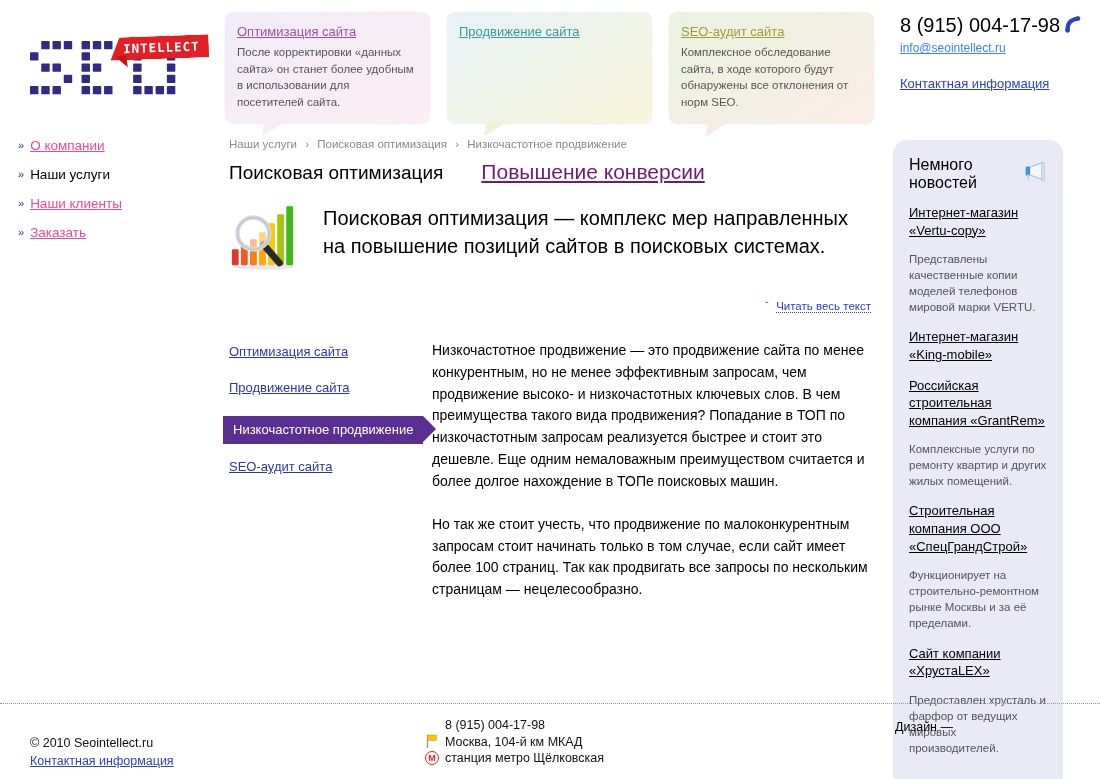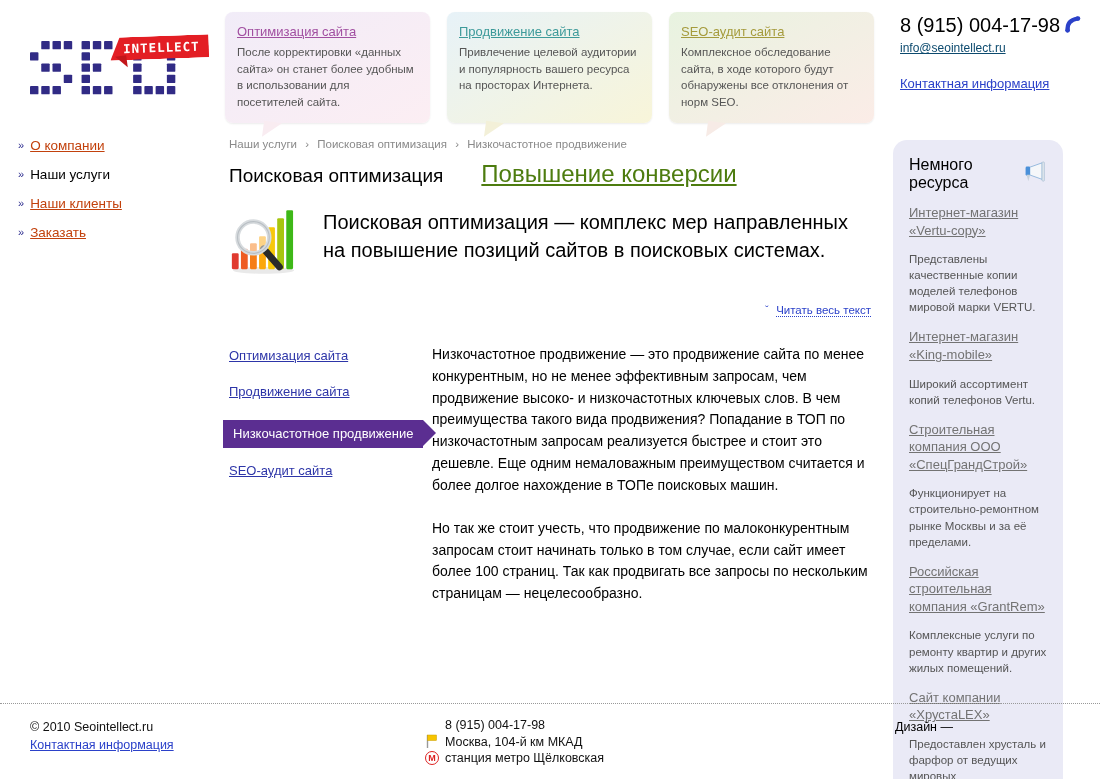--- a/index.html
+++ b/index.html
@@ -20,37 +20,37 @@
   .bubble { position:relative; width:205px; min-height:86px; border-radius:8px; padding:10px 12px 12px;
             box-shadow:0 1px 2px rgba(0,0,0,0.08); }
   .bubble-title { font-size:13px; text-decoration:underline; display:inline-block; margin-bottom:5px; }
   .bubble-text { font-size:11.5px; line-height:1.45; color:#555; }
   .bubble-tail { position:absolute; left:38px; bottom:-15px; width:0; height:0;
             border-top:16px solid #eee; border-right:18px solid transparent; transform:rotate(8deg); }
 
   .contact { position:absolute; left:900px; top:14px; }
   .phone-big { font-size:20px; color:#000; white-space:nowrap; }
   .phone-icon { display:inline-block; vertical-align:middle; margin-left:4px; }
-  .email-link { font-size:12px; color:#0c4a6e; text-decoration:underline; display:inline-block; margin-top:3px; }
+  .email-link { font-size:12px; color:#3b82f6; text-decoration:underline; display:inline-block; margin-top:3px; }
   .contact-link { font-size:13px; color:#2b41c9; text-decoration:underline; display:inline-block; margin-top:20px; }
 
   
   .leftnav { position:absolute; left:18px; top:138px; width:190px; }
   .leftnav-item { margin-bottom:14px; font-size:13.5px; }
   .leftnav-item .bullet { color:#2d2d8f; font-size:11px; margin-right:6px; vertical-align:1px; }
-  .leftnav-item a { color:#c2410c; text-decoration:underline; }
+  .leftnav-item a { color:#ec4899; text-decoration:underline; }
   .leftnav-item .current { color:#000; text-decoration:none; }
 
   
   .content { position:absolute; left:229px; top:138px; width:648px; }
   .breadcrumb { font-size:11.5px; color:#8a8a8a; }
   .breadcrumb .sep { margin:0 5px; color:#8a8a8a; }
   .title-row { margin-top:10px; display:flex; align-items:baseline; gap:38px; }
   .page-title { font-size:19px; font-weight:normal; color:#000; }
-  .title-link { font-size:24px; color:#4d7c0f; text-decoration:underline; }
+  .title-link { font-size:21px; color:#701a75; text-decoration:underline; }
 
   .intro-row { margin-top:20px; display:flex; gap:18px; }
   .chart-icon { flex:0 0 76px; }
   .intro-text { font-size:20px; line-height:1.42; color:#000; width:552px; }
   .read-more-row { text-align:right; margin-top:20px; padding-right:6px; }
   .read-more-mark { color:#2b41c9; font-size:11px; margin-right:3px; }
   .read-more { font-size:11.5px; color:#2b41c9; text-decoration:none; border-bottom:1px dotted #2b41c9; }
 
   .cols { display:flex; margin-top:26px; }
   .submenu { flex:0 0 203px; padding-top:4px; }
@@ -63,26 +63,26 @@
                     border-left:13px solid #5b2e91; }
   .article { width:445px; font-size:14px; line-height:1.56; color:#000; }
   .article p { margin-bottom:21px; }
   .article a { color:#2b41c9; text-decoration:underline; }
 
   
   .news { position:absolute; left:893px; top:140px; width:170px; background:#eaeaf6;
           border-radius:14px; padding:16px 16px 20px; }
   .news-header { font-size:16px; color:#000; margin-bottom:12px; display:flex; align-items:center; justify-content:space-between; }
   .news-item { margin-bottom:13px; }
-  .news-item a { font-size:13px; color:#737373; text-decoration:underline; line-height:1.35; display:inline-block; }
+  .news-item a { font-size:13px; color:#000000; text-decoration:underline; line-height:1.35; display:inline-block; }
   .news-item .desc { font-size:11.5px; color:#555; line-height:1.4; margin-top:12px; }
 
   
   .footer { position:absolute; left:0; top:703px; width:1100px; border-top:1px dotted #999; }
-  .f-left { position:absolute; left:30px; top:16px; font-size:12.5px; }
+  .f-left { position:absolute; left:30px; top:32px; font-size:12.5px; }
   .f-left a { color:#2b41c9; text-decoration:underline; display:inline-block; margin-top:4px; }
   .f-center { position:absolute; left:425px; top:14px; font-size:12.5px; }
   .f-center .row { display:flex; align-items:center; margin-bottom:2px; }
   .f-center .ic { width:20px; display:inline-flex; justify-content:flex-start; }
   .metro-badge { display:inline-block; width:14px; height:14px; border:1px solid #d22; border-radius:50%;
                  color:#d22; font-weight:bold; font-size:9px; line-height:13px; text-align:center; background:#fff; }
   .f-right { position:absolute; left:895px; top:16px; font-size:12.5px; color:#000; }
 </style>
 </head>
 <body>
@@ -131,21 +131,20 @@
   </div>
 
   <div class="bubbles">
     <div class="bubble" style="background: linear-gradient(150deg, rgb(241, 236, 248) 0%, rgb(252, 238, 243) 100%);">
       <a class="bubble-title" style="color: rgb(161, 79, 161);">Оптимизация сайта</a>
       <div class="bubble-text">После корректировки «данных сайта» он станет более удобным в использовании для посетителей сайта.</div>
       <div class="bubble-tail" style="border-top-color: rgb(249, 236, 241);"></div>
     </div>
     <div class="bubble" style="background: linear-gradient(150deg, rgb(231, 242, 248) 0%, rgb(248, 245, 217) 100%);">
       <a class="bubble-title" style="color: rgb(61, 154, 154);">Продвижение сайта</a>
-      <div class="bubble-text">Привлечение целевой аудитории и популярность вашего ресурса на просторах Интернета.</div>
       <div class="bubble-tail" style="border-top-color: rgb(243, 240, 216);"></div>
     </div>
     <div class="bubble" style="background: linear-gradient(150deg, rgb(232, 243, 224) 0%, rgb(251, 236, 231) 100%);">
       <a class="bubble-title" style="color: rgb(165, 155, 60);">SEO-аудит сайта</a>
       <div class="bubble-text">Комплексное обследование сайта, в ходе которого будут обнаружены все отклонения от норм SEO.</div>
       <div class="bubble-tail" style="border-top-color: rgb(247, 235, 230);"></div>
     </div>
   </div>
 
   <div class="contact">
@@ -213,45 +212,44 @@
 
       <div class="article">
         <p>Низкочастотное продвижение — это продвижение сайта по менее конкурентным, но не менее эффективным запросам, чем продвижение высоко- и низкочастотных ключевых слов. В чем преимущества такого вида продвижения? Попадание в ТОП по низкочастотным запросам реализуется быстрее и стоит это дешевле. Еще одним немаловажным преимуществом считается и более долгое нахождение в ТОПе поисковых машин.</p>
         <p>Но так же стоит учесть, что продвижение по малоконкурентным запросам стоит начинать только в том случае, если сайт имеет более 100 страниц. Так как продвигать все запросы по нескольким страницам — нецелесообразно.</p>
       </div>
     </div>
   </div>
 
   <div class="news">
     <div class="news-header">
-      <span>Немного ресурса</span>
+      <span>Немного новостей</span>
       <span>
         <svg width="30" height="22" viewBox="0 0 32 24">
           <polygon points="13,7 27,2 27,20 13,15" fill="#f5f7fa" stroke="#8fb6dc" stroke-width="1"></polygon>
           <rect x="9" y="6" width="5" height="10" rx="1.5" fill="#4a90d9"></rect>
           <rect x="27" y="1" width="2.5" height="21" rx="1" fill="#dfe7ee" stroke="#9ab4cc" stroke-width="0.6"></rect>
           <polygon points="10,15 14,15 12,22" fill="#c9d2da"></polygon>
         </svg>
       </span>
     </div>
     <div class="news-item">
       <a>Интернет-магазин «Vertu-copy»</a>
       <div class="desc">Представлены качественные копии моделей телефонов мировой марки VERTU.</div>
     </div>
     <div class="news-item">
       <a>Интернет-магазин «King-mobile»</a>
-      <div class="desc">Широкий ассортимент копий телефонов Vertu.</div>
+    </div>
+    <div class="news-item">
+      <a>Российская строительная компания «GrantRem»</a>
+      <div class="desc">Комплексные услуги по ремонту квартир и других жилых помещений.</div>
     </div>
     <div class="news-item">
       <a>Строительная компания ООО «СпецГрандСтрой»</a>
       <div class="desc">Функционирует на строительно-ремонтном рынке Москвы  и за её пределами.</div>
-    </div>
-    <div class="news-item">
-      <a>Российская строительная компания «GrantRem»</a>
-      <div class="desc">Комплексные услуги по ремонту квартир и других жилых помещений.</div>
     </div>
     <div class="news-item">
       <a>Сайт компании «ХрустаLEX»</a>
       <div class="desc">Предоставлен хрусталь и фарфор от ведущих мировых производителей.</div>
     </div>
   </div>
 
   <div class="footer">
     <div class="f-left">
       <div>© 2010 Seointellect.ru</div>

